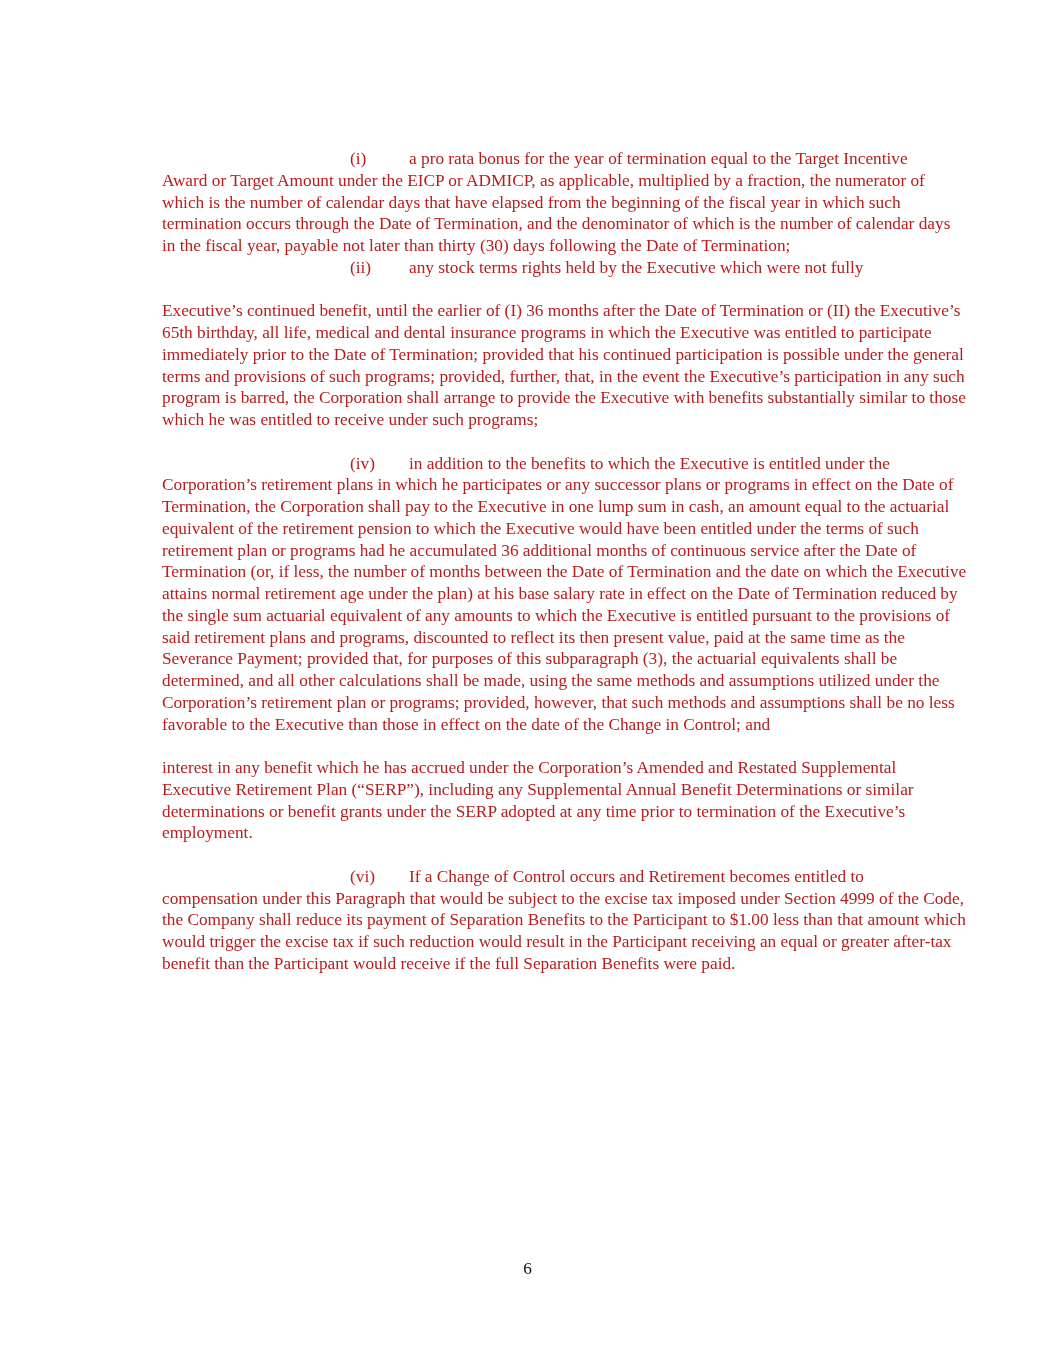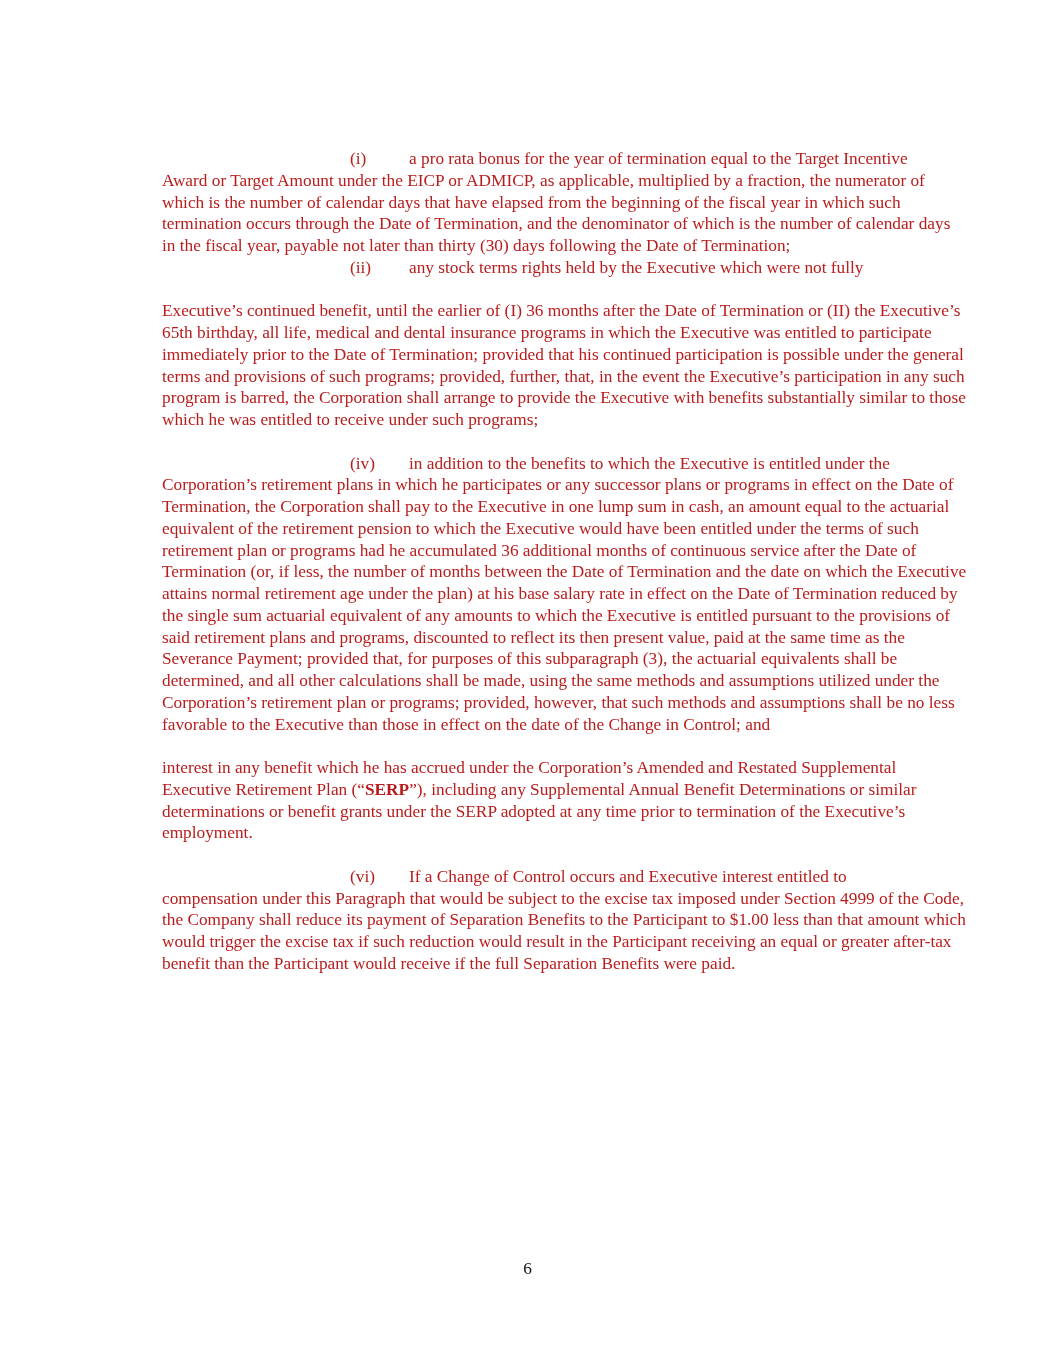--- a/index.html
+++ b/index.html
@@ -10,21 +10,21 @@
     font-size: 17.3px; line-height: 21.75px; color: #b91c1c; margin-left: 37px;
   }
   .para { margin: 0; text-align: left; }
   .para.gap { margin-top: 21.75px; }
   .first-line { display: block; padding-left: 188px; }
   .label { display: inline-block; width: 59px; }
   .page-number {
     position: absolute; top: 1259px; left: 0; width: 1055px; text-align: center;
     font-family: "Liberation Serif", "DejaVu Serif", serif; font-size: 17.3px; color: #111111;
   }
-  b { font-weight: bold; }
+  b { font-weight: normal; }
 </style>
 </head>
 <body>
 
 <div class="page">
 
   <p class="para">
     <span class="first-line"><span class="label">(i)</span><span>a pro rata bonus for the year of termination equal to the Target Incentive</span></span>
     <span>Award or Target Amount under the EICP or ADMICP, as applicable, multiplied by a fraction, the numerator of which is the number of calendar days that have elapsed from the beginning of the fiscal year in which such termination occurs through the Date of Termination, and the denominator of which is the number of calendar days in the fiscal year, payable not later than thirty (30) days following the Date of Termination;</span>
   </p>
@@ -40,19 +40,19 @@
   <p class="para gap">
     <span class="first-line"><span class="label">(iv)</span><span>in addition to the benefits to which the Executive is entitled under the</span></span>
     <span>Corporation’s retirement plans in which he participates or any successor plans or programs in effect on the Date of Termination, the Corporation shall pay to the Executive in one lump sum in cash, an amount equal to the actuarial equivalent of the retirement pension to which the Executive would have been entitled under the terms of such retirement plan or programs had he accumulated 36 additional months of continuous service after the Date of Termination (or, if less, the number of months between the Date of Termination and the date on which the Executive attains normal retirement age under the plan) at his base salary rate in effect on the Date of Termination reduced by the single sum actuarial equivalent of any amounts to which the Executive is entitled pursuant to the provisions of said retirement plans and programs, discounted to reflect its then present value, paid at the same time as the Severance Payment; provided that, for purposes of this subparagraph (3), the actuarial equivalents shall be determined, and all other calculations shall be made, using the same methods and assumptions utilized under the Corporation’s retirement plan or programs; provided, however, that such methods and assumptions shall be no less favorable to the Executive than those in effect on the date of the Change in Control; and</span>
   </p>
 
   <p class="para gap">
     <span>interest in any benefit which he has accrued under the Corporation’s Amended and Restated Supplemental Executive Retirement Plan (“</span><b>SERP</b><span>”), including any Supplemental Annual Benefit Determinations or similar determinations or benefit grants under the SERP adopted at any time prior to termination of the Executive’s employment.</span>
   </p>
 
   <p class="para gap">
-    <span class="first-line"><span class="label">(vi)</span><span>If a Change of Control occurs and Executive interest entitled to</span></span>
+    <span class="first-line"><span class="label">(vi)</span><span>If a Change of Control occurs and Retirement becomes entitled to</span></span>
     <span>compensation under this Paragraph that would be subject to the excise tax imposed under Section 4999 of the Code, the Company shall reduce its payment of Separation Benefits to the Participant to $1.00 less than that amount which would trigger the excise tax if such reduction would result in the Participant receiving an equal or greater after-tax benefit than the Participant would receive if the full Separation Benefits were paid.</span>
   </p>
 
 </div>
 
 <div class="page-number">6</div>
 
 </body></html>

